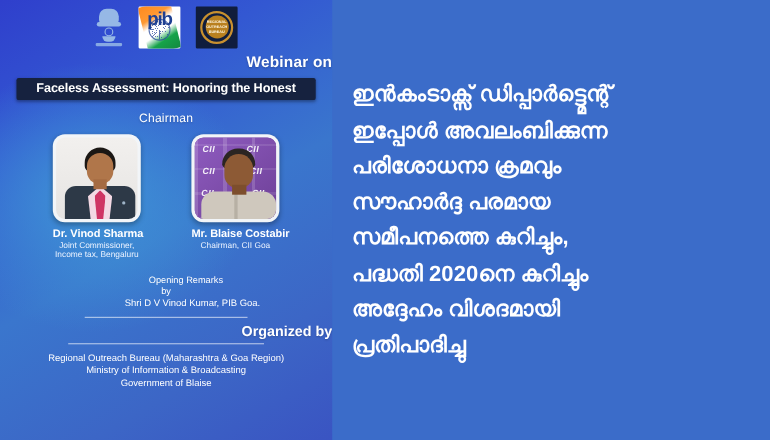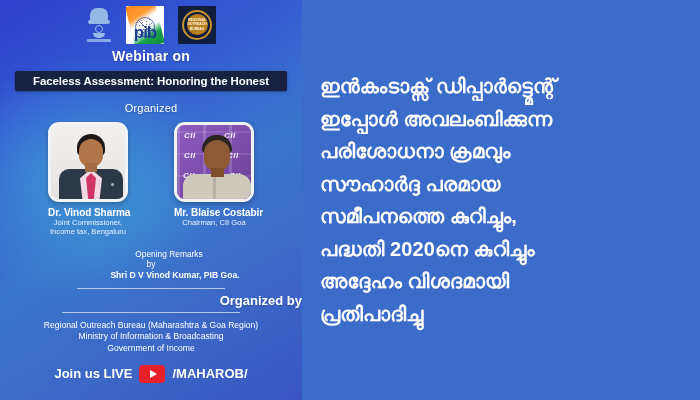--- a/index.html
+++ b/index.html
@@ -59,21 +59,21 @@
     background: linear-gradient(160deg,#ff8a1e 0%, #ff9933 28%, #ffffff 42%, #ffffff 58%, #16a34a 74%, #138a3f 100%);
     transform: rotate(-14deg);
   }
   .pib-logo .chakra {
     position: absolute; left: 9px; top: 11px; width: 20px; height: 20px;
     border: 1.3px solid #2b4b9b; border-radius: 50%;
     background: repeating-conic-gradient(#2b4b9b 0deg 2deg, rgba(255,255,255,0) 2deg 15deg);
     opacity: .75;
   }
   .pib-logo .pib-text {
-    position: absolute; left: 0; right: 0; top: 17px; text-align: center;
+    position: absolute; left: 0; right: 0; top: 2px; text-align: center;
     font-size: 17px; font-weight: bold; color: #1d3f91;
     font-family: "Liberation Sans", sans-serif; letter-spacing: -1px;
   }
 
   .rob-logo {
     width: 38px; height: 38px; background: #101d3d; position: relative;
     border-radius: 1px; display: flex; align-items: center; justify-content: center;
   }
   .rob-logo .ring-out {
     width: 30px; height: 30px; border-radius: 50%;
@@ -82,21 +82,21 @@
   }
   .rob-logo .ring-in {
     width: 21px; height: 21px; border-radius: 50%;
     background: #b9801f; color: #fff8e6;
     font-size: 3.4px; line-height: 4.4px; font-weight: bold;
     display: flex; flex-direction: column; align-items: center; justify-content: center;
     text-align: center;
   }
 
   .webinar-on {
-    text-align: center; color: #ffffff; font-weight: bold;
+    text-align: right; color: #ffffff; font-weight: bold;
     font-size: 14px; margin-top: 4px; letter-spacing: .2px;
     text-shadow: 0 1px 2px rgba(0,0,0,.25);
   }
   .title-banner {
     margin: 7px auto 0; width: 272px; height: 20px;
     background: #16223f; border-radius: 2px;
     display: flex; align-items: center; justify-content: center;
     box-shadow: 0 1px 3px rgba(0,0,0,.35);
   }
   .title-banner span {
@@ -168,21 +168,21 @@
 
   .sp-name {
     color:#ffffff; font-weight:bold; font-size:10px; margin-top:5px;
     white-space: nowrap; letter-spacing:-.05px;
   }
   .sp-role { color:#eaf2ff; font-size:7.6px; line-height:9.4px; white-space: nowrap; }
 
   .remarks { text-align:center; margin-top: 12px; color:#ffffff; }
   .remarks .r1 { font-size: 8.4px; padding-left: 36px; }
   .remarks .r2 { font-size: 8.4px; }
-  .remarks .r3 { font-size: 8.6px; font-weight: bold; margin-top: 1px; padding-left: 48px; }
+  .remarks .r3 { font-size: 8.6px; font-weight: normal; margin-top: 1px; padding-left: 48px; }
 
   .divider {
     width: 148px; height: 1px; background: rgba(255,255,255,.62);
     margin: 8px auto 0;
   }
   .org-by {
     text-align:right; color:#ffffff; font-weight:bold; font-size:13px; margin-top: 4px;
     text-shadow: 0 1px 2px rgba(0,0,0,.2);
   }
   .divider2 {
@@ -253,21 +253,21 @@
           </div>
         </div>
       </div>
 
       <div class="webinar-on">Webinar on</div>
 
       <div class="title-banner">
         <span>Faceless Assessment: Honoring the Honest</span>
       </div>
 
-      <div class="speakers-label">Organized</div>
+      <div class="speakers-label">Chairman</div>
 
       <div class="speakers-row">
 
         <div class="speaker">
           <div class="photo-frame">
             <div class="photo p1">
               <div class="suit"></div>
                 <div class="shirt"></div>
                 <div class="tie"></div>
               <div class="hair"></div>
@@ -310,30 +310,23 @@
         <div class="r3">Shri D V Vinod Kumar, PIB Goa.</div>
       </div>
 
       <div class="divider"></div>
       <div class="org-by">Organized by</div>
       <div class="divider2"></div>
 
       <div class="org-lines">
         <div>Regional Outreach Bureau (Maharashtra &amp; Goa Region)</div>
         <div>Ministry of Information &amp; Broadcasting</div>
-        <div>Government of Income</div>
-      </div>
-
-      <div class="join-row">
-        <span class="jl">Join us LIVE</span>
-        <span class="yt-btn">
-            <span class="tri"></span>
-          </span>
-        <span class="handle">/MAHAROB/</span>
-      </div>
+        <div>Government of Blaise</div>
+      </div>
+
 
     </div>
   </div>
 
   <div class="caption-panel">
     <div class="caption-lines">
       <div class="ml">ഇൻകംടാക്സ് ഡിപ്പാർട്ട്മെന്റ്</div>
       <div class="ml">ഇപ്പോൾ അവലംബിക്കുന്ന</div>
       <div class="ml">പരിശോധനാ ക്രമവും</div>
       <div class="ml">സൗഹാർദ്ദ പരമായ</div>

